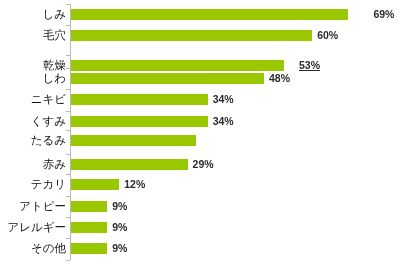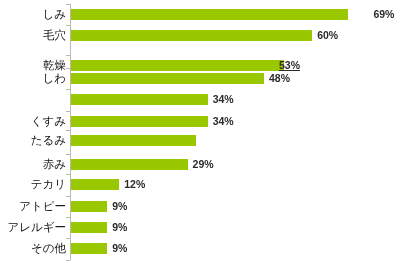--- a/index.html
+++ b/index.html
@@ -87,29 +87,30 @@
       <div class="row" style="top: 25.3px;">
         <div class="cat-label">毛穴</div>
         <div class="tick" style="top: 0px;"></div>
         <div class="bar" style="width: 241.2px; background: rgb(154, 200, 0);"></div>
         <div class="bar-value" style="left: 317.2px;">60%</div>
       </div>
       <div class="row" style="top: 46.6px; margin-top: 8px;">
         <div class="cat-label">乾燥</div>
         <div class="tick" style="top: 0px;"></div>
         <div class="bar" style="width: 213.06px; background: rgb(154, 200, 0);"></div>
-        <div class="bar-value" style="left: 279px; text-decoration: underline;">53%</div>
+        <div class="bar-value" style="left: 299px; text-decoration: underline;">53%</div>
       </div>
       <div class="row" style="top: 67.9px;">
         <div class="cat-label">しわ</div>
         <div class="tick" style="top: 0px;"></div>
         <div class="bar" style="width: 192.96px; background: rgb(154, 200, 0);"></div>
         <div class="bar-value" style="left: 268.96px;">48%</div>
       </div>
       <div class="row" style="top: 89.2px;">
+        <div class="cat-label">ニキビ</div>
         <div class="tick" style="top: 0px;"></div>
         <div class="bar" style="width: 136.68px; background: rgb(154, 200, 0);"></div>
         <div class="bar-value" style="left: 212.68px;">34%</div>
       </div>
       <div class="row" style="top: 110.5px; text-decoration: underline;">
         <div class="cat-label">くすみ</div>
         <div class="tick" style="top: 0px;"></div>
         <div class="bar" style="width: 136.68px; background: rgb(154, 200, 0);"></div>
         <div class="bar-value" style="left: 212.68px;">34%</div>
       </div>

